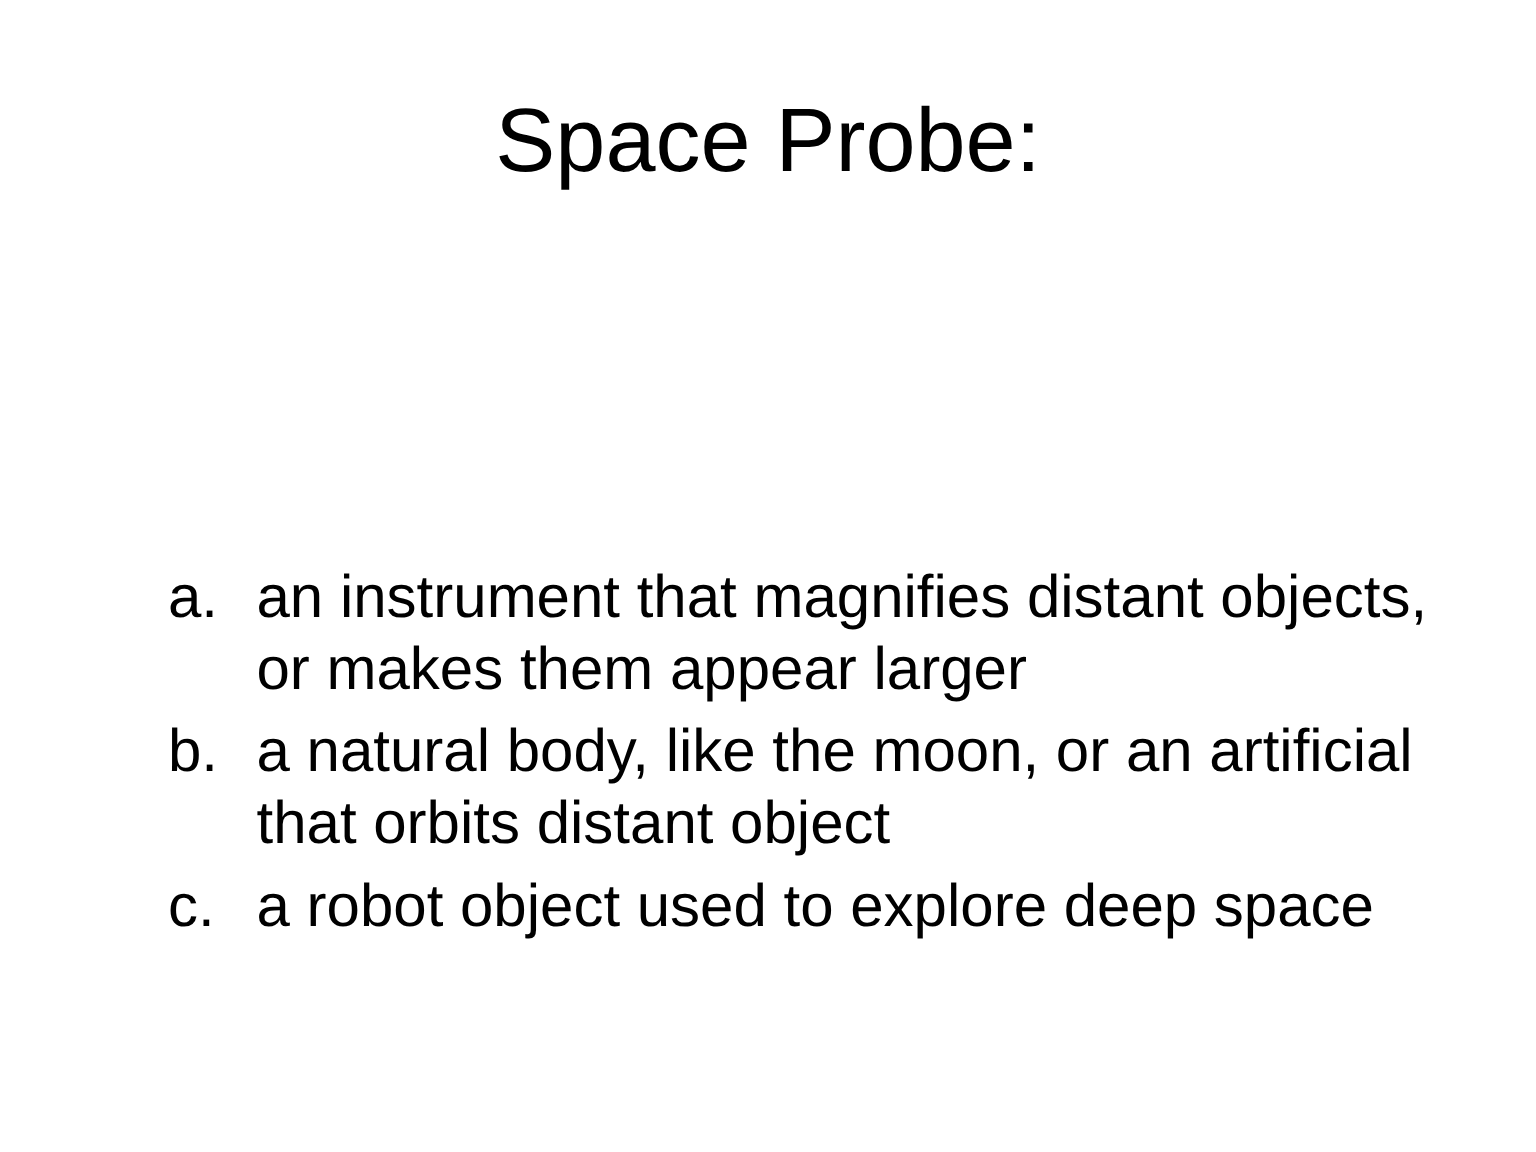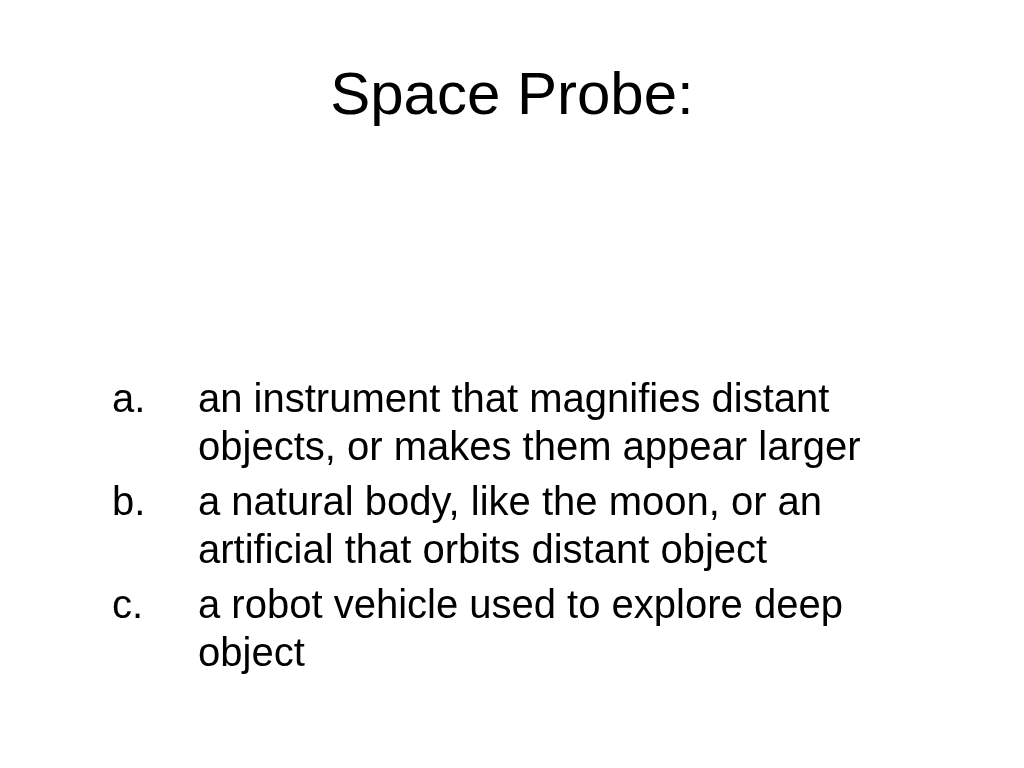--- a/index.html
+++ b/index.html
@@ -45,36 +45,35 @@
     align-items: flex-start;
     margin: 0 0 7px 0;
   }
   .answer-letter {
     flex: 0 0 59px;
     width: 59px;
   }
   .answer-text {
     flex: 1 1 auto;
     min-width: 0;
-    margin-left: 27px;
   }
 </style>
 </head>
 <body>
 
 <div class="slide" style="background: rgb(255, 255, 255); color: rgb(0, 0, 0);">
   <h1 class="slide-title">Space Probe:</h1>
 
   <div class="answer-list">
     <div class="answer-item">
       <span class="answer-letter">a.</span>
       <span class="answer-text">an instrument that magnifies distant objects, or makes them appear larger</span>
     </div>
     <div class="answer-item">
       <span class="answer-letter">b.</span>
       <span class="answer-text">a natural body, like the moon, or an artificial that orbits distant object</span>
     </div>
     <div class="answer-item">
       <span class="answer-letter">c.</span>
-      <span class="answer-text">a robot vehicle used to explore deep object</span>
+      <span class="answer-text">a robot object used to explore deep space</span>
     </div>
   </div>
 </div>
 
 </body></html>

